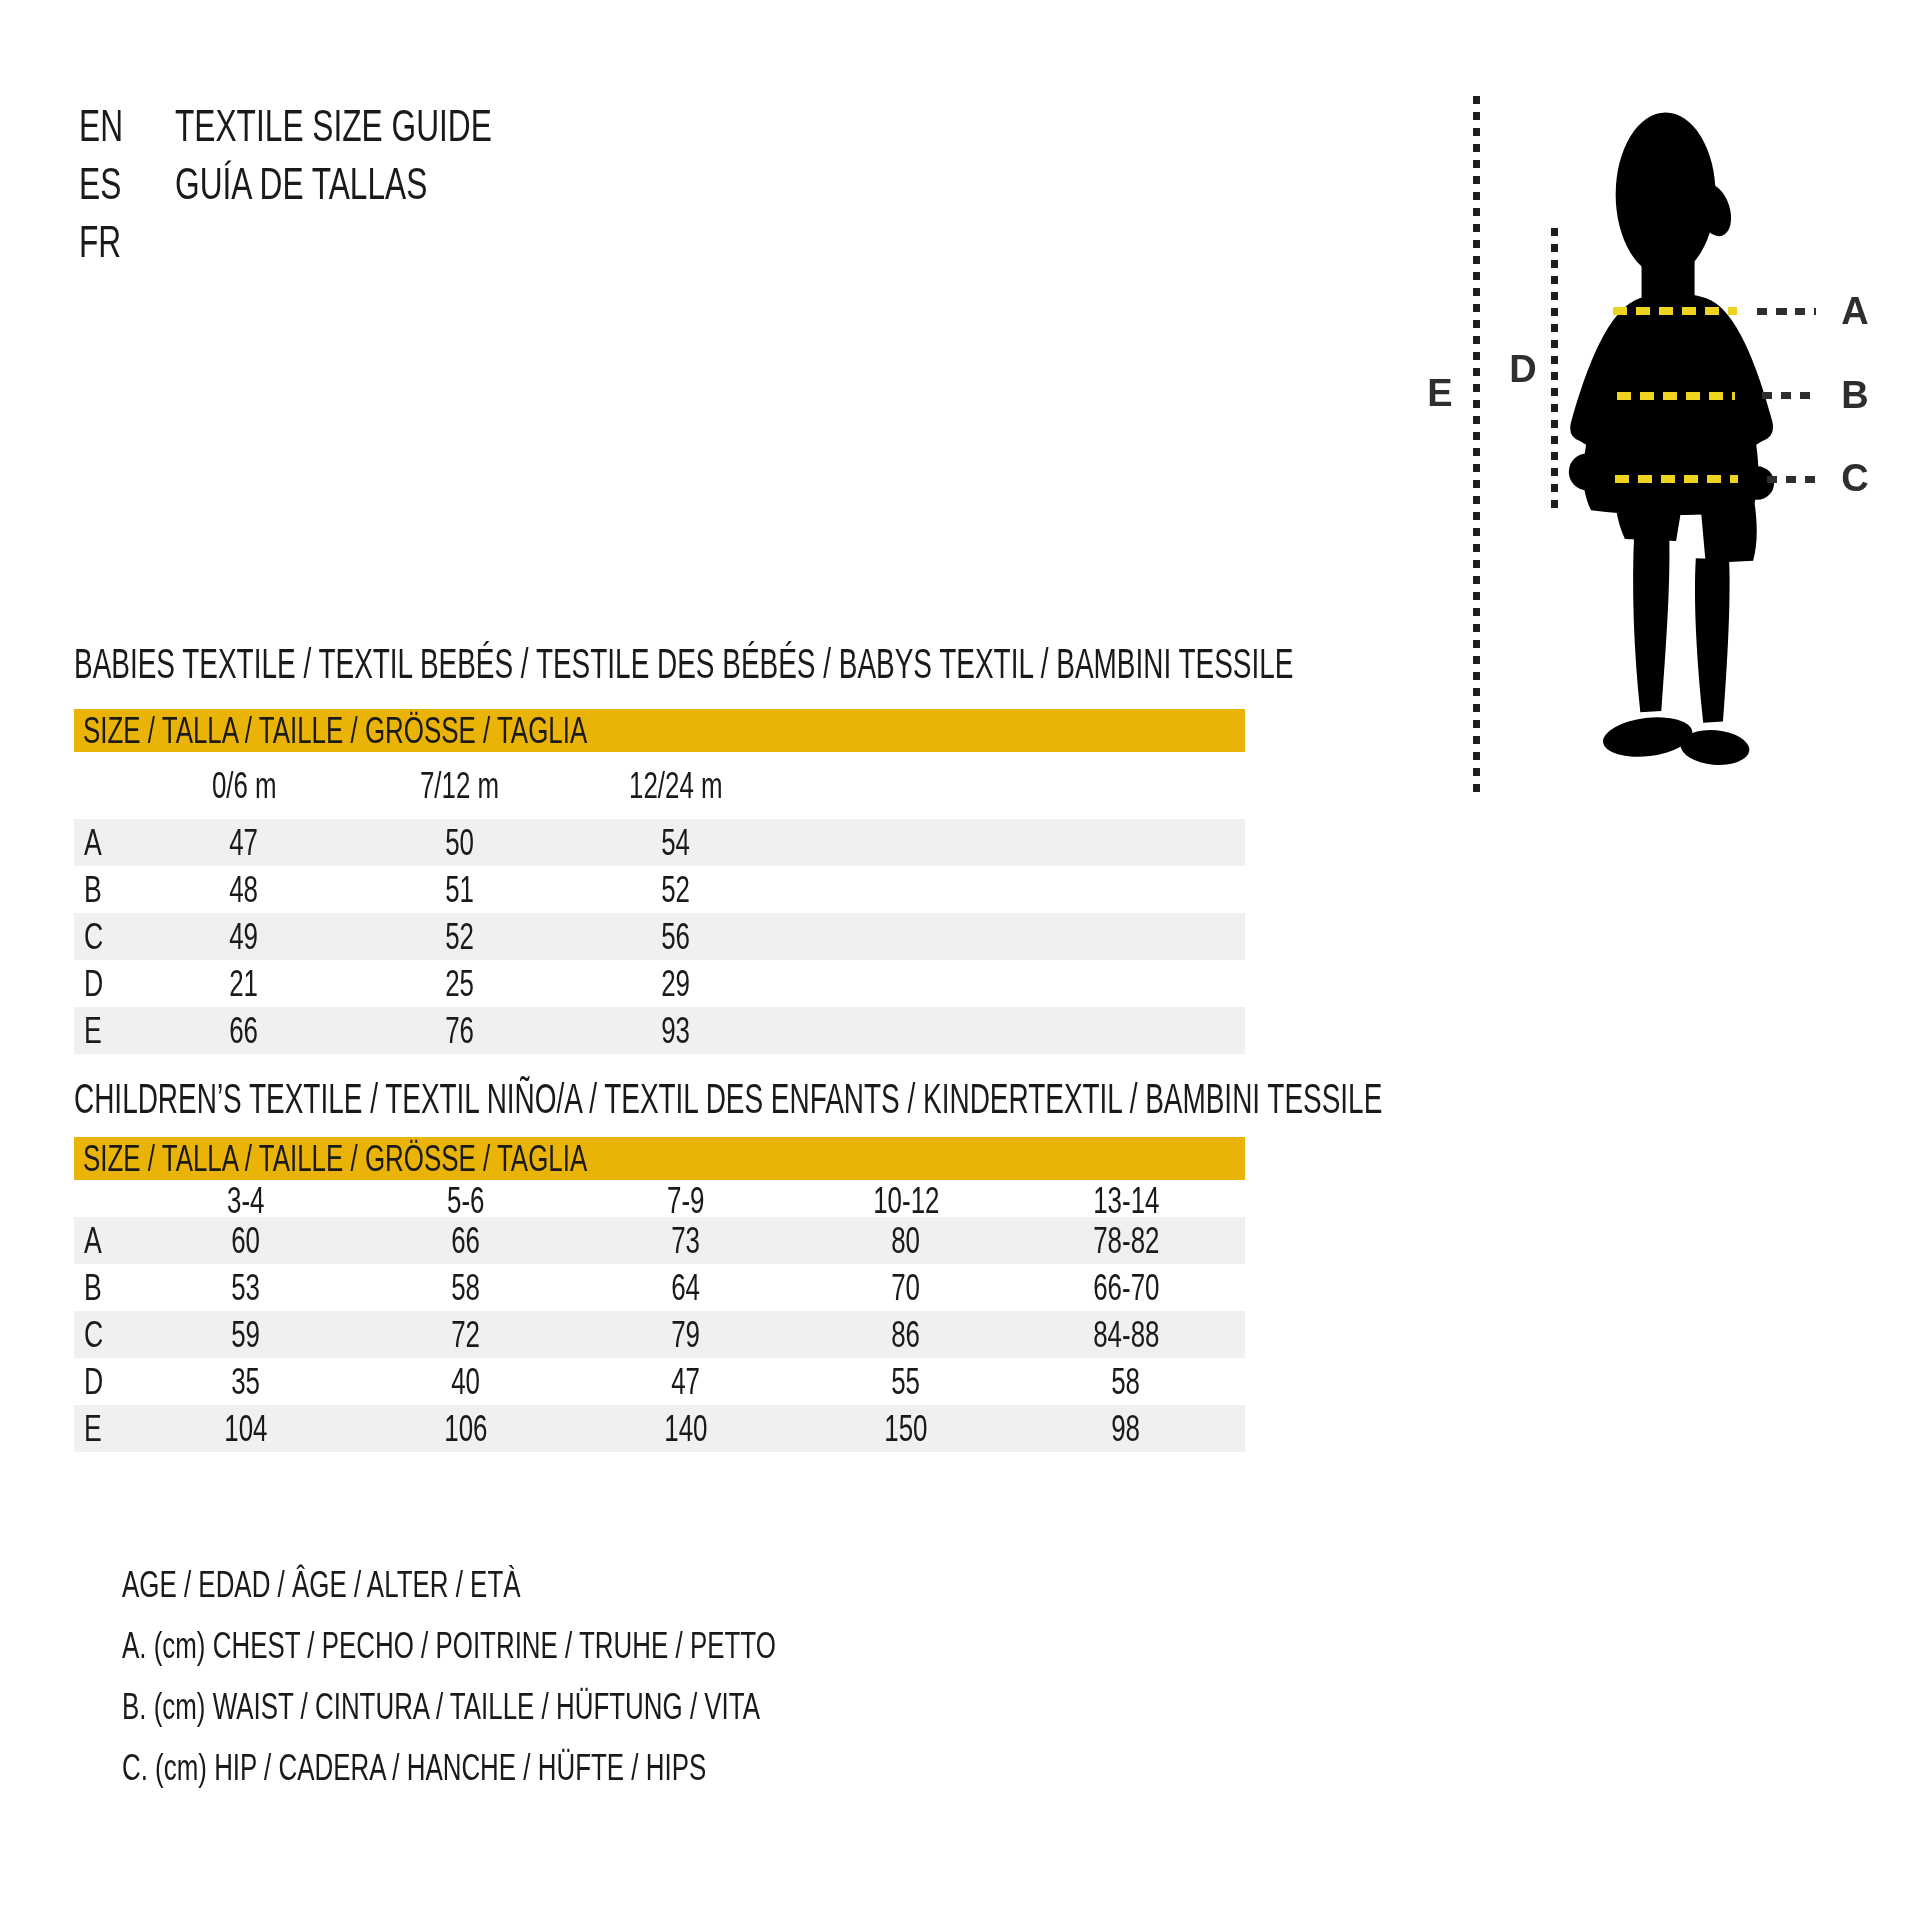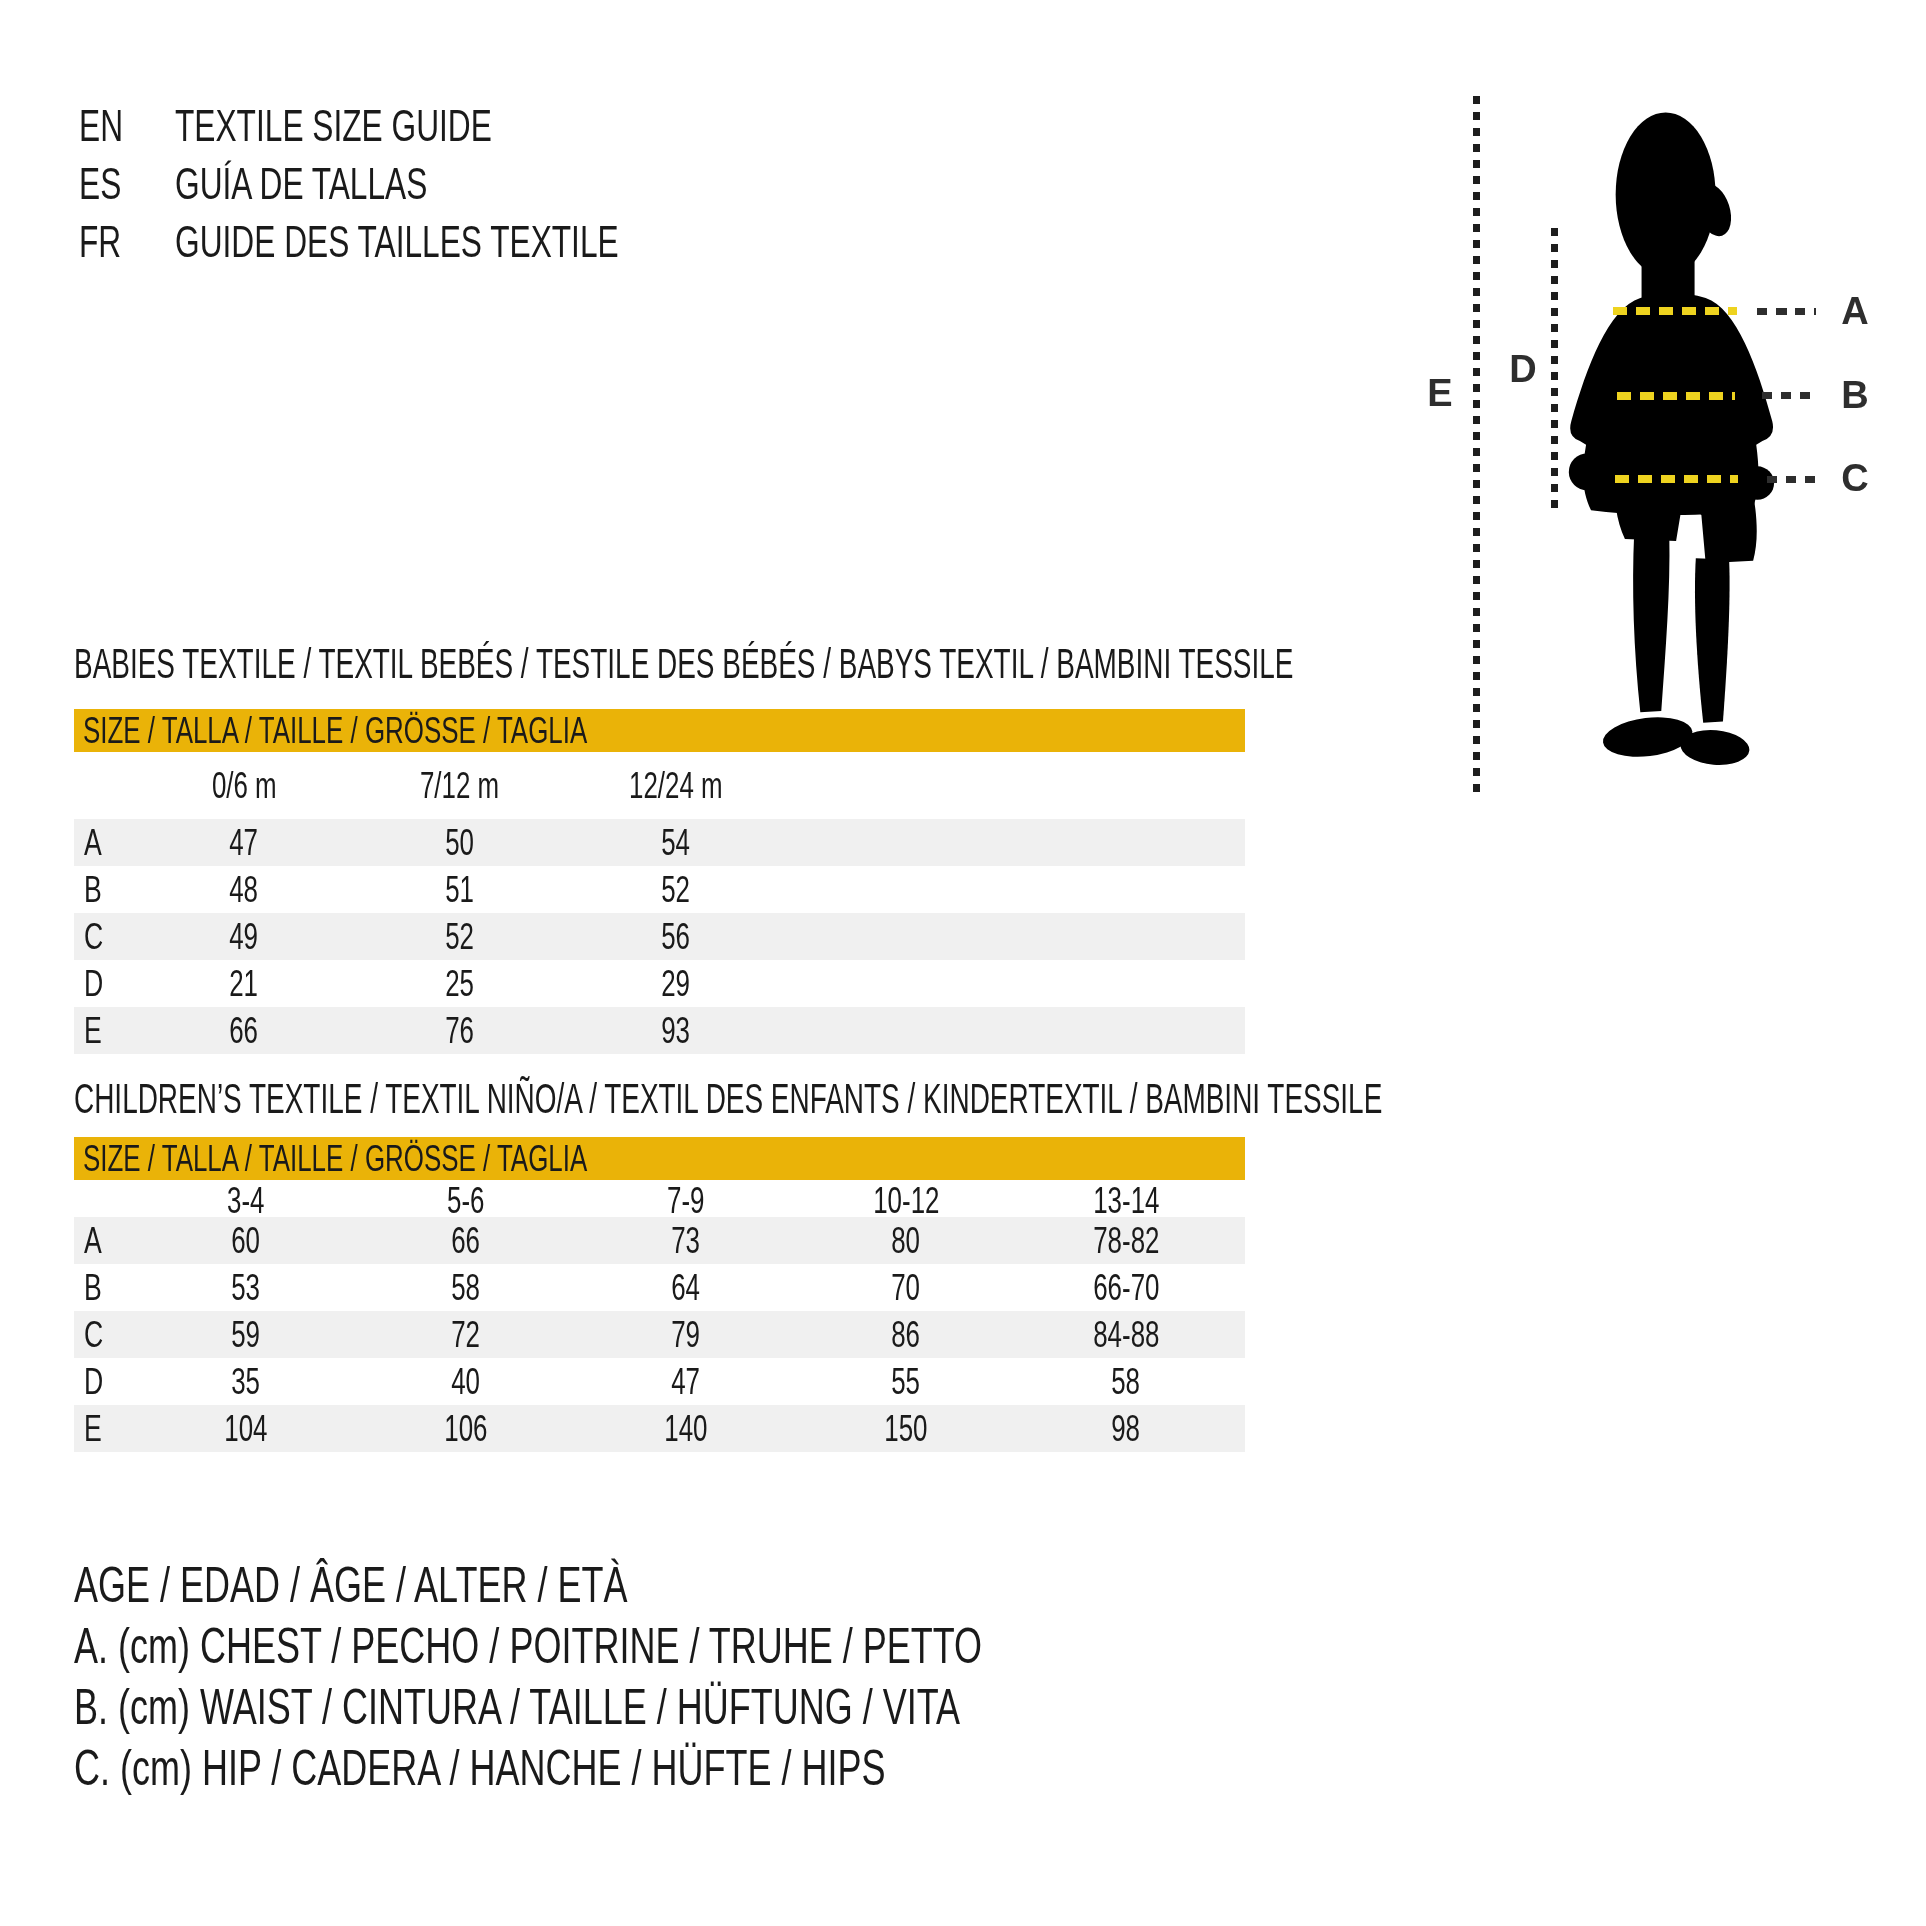--- a/index.html
+++ b/index.html
@@ -29,21 +29,21 @@
   .grid-c { display:grid; grid-template-columns:62px 220px 220px 220px 220px 220px 1fr; align-items:center; }
   .colrow { height:67px; font-size:37px; }
   .colrow-c { height:37px; font-size:37px; }
   .drow { height:47px; font-size:37px; }
   .stripe { background:#f0f0f0; }
   .cell { text-align:center; }
   .label-cell { text-align:left; padding-left:10px; }
 
   
   .legend { left:74px; top:1554px; }
-  .legend-line { height:61px; display:flex; align-items:center; font-size:50px; }
+  .legend-line { height:61px; display:flex; align-items:center; font-size:36px;margin-left:48px; }
 
   
   .vdots { width:6.8px; background:repeating-linear-gradient(180deg,#1d1d1d 0 8px,transparent 8px 16px); }
   .e-line { left:1473px; top:96px; height:700px; }
   .d-line { left:1551px; top:228px; height:281px; }
   .hdash-y { height:8px; background:repeating-linear-gradient(90deg,#eed31f 0 14px,transparent 14px 23px); }
   .hdash-d { height:7.4px; background:repeating-linear-gradient(90deg,#2e2e2e 0 10.5px,transparent 10.5px 19px); }
   .a-y { left:1613px; top:307px; width:124px; z-index:3; }
   .a-d { left:1757px; top:308px; width:59px; }
   .b-y { left:1617px; top:392px; width:118px; z-index:3; }
@@ -67,21 +67,20 @@
     <div class="lang-row">
       <span><span class="cond">EN</span></span>
       <span><span class="cond">TEXTILE SIZE GUIDE</span></span>
     </div>
     <div class="lang-row">
       <span><span class="cond">ES</span></span>
       <span><span class="cond">GUÍA DE TALLAS</span></span>
     </div>
     <div class="lang-row">
       <span><span class="cond">FR</span></span>
-      <span><span class="cond">GUIDE DES TAILLES TEXTILE</span></span>
     </div>
   </div>
 
   <div>
     <div class="abs vdots e-line"></div>
     <div class="abs vdots d-line"></div>
     <div class="abs fig-label e-label">E</div>
     <div class="abs fig-label d-label">D</div>
 
     <svg class="abs silhouette" viewBox="0 0 350 1090" xmlns="http://www.w3.org/2000/svg">

